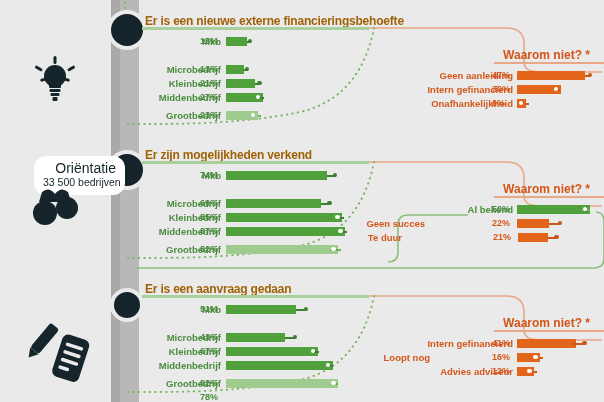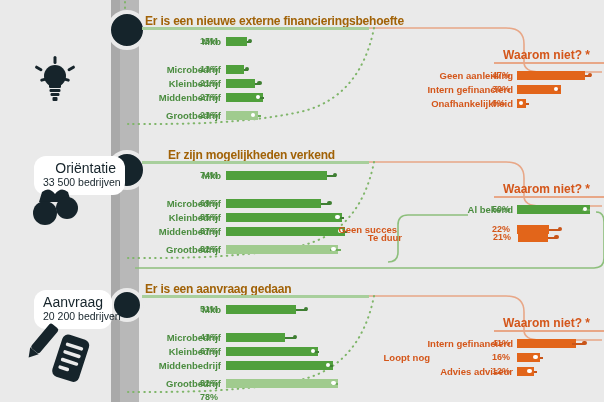--- a/index.html
+++ b/index.html
@@ -122,35 +122,28 @@
   </div>
 
   <svg class="icon" style="left:20px;top:186px;" width="70" height="52">
     <g fill="#16242b">
       <path d="M22 6 q7 -6 13 2 q6 -8 13 -2 l3 10 l-32 0 z"></path>
       <circle cx="25" cy="27" r="12"></circle>
       <circle cx="47" cy="22" r="11"></circle>
     </g>
   </svg>
 
-  <div class="sec-title" style="left:145px;top:148px;margin-left:23px;">Er zijn mogelijkheden verkend</div>
+  <div class="sec-title" style="left:145px;top:148px;">Er zijn mogelijkheden verkend</div>
   <div class="sec-rule" style="left:142px;top:161px;width:227px;"></div>
 
   <div class="why-title" style="left:440px;top:182px;width:150px;">Waarom niet? *</div>
   <div class="why-rule" style="left:494px;top:196px;width:110px;"></div>
 
   <div class="node" style="left:110px;top:288px;width:34px;height:34px;"></div>
 
-  <div class="chip" style="left:34px;top:290px;width:78px;">
-    <div class="chip-title">Aanvraag</div>
-    <div class="chip-sub">
-      <span>20 200</span>
-      <span>bedrijven</span>
-    </div>
-  </div>
 
   <svg class="icon" style="left:18px;top:316px;" width="80" height="70">
     <g fill="#16242b">
       <g transform="rotate(18 40 36)">
         <rect x="40" y="16" width="28" height="44" rx="6"></rect>
       </g>
       <g transform="rotate(18 40 36)" fill="#eaeaea">
         <rect x="45" y="24" width="18" height="3.5" rx="1.6"></rect>
         <rect x="45" y="32" width="18" height="3.5" rx="1.6"></rect>
         <rect x="45" y="40" width="18" height="3.5" rx="1.6"></rect>
@@ -261,21 +254,21 @@
         <div class="whisk w-lightgreen" style="left:330.12px;width:10.960000000000036px;"></div>
         <div class="whisk-dot d-green" style="left:331.34000000000003px;"></div>
       </div>
       <div class="row" style="left:0px;top:204px;width:604px;">
         <div class="row-label g-dark" style="right:91px;top:0;">Al bekend</div>
         <div class="row-pct g-dark" style="left:492px;">50%</div>
         <div class="bar g-bar" style="left:517px;width:72.5px;"></div>
         <div class="whisk w-lightgreen" style="left:582.25px;width:7.25px;"></div>
         <div class="whisk-dot d-green" style="left:582.5px;"></div>
       </div>
-      <div class="row" style="left:0px;top:224px;width:488px;">
+      <div class="row" style="left:0px;top:218px;width:488px;padding-left:28px;">
         <div class="row-label o-dark" style="right:91px;top:0;">Geen succes</div>
         <div class="row-pct o-dark" style="left:492px;">22%</div>
         <div class="bar o-bar" style="left:517px;width:31.9px;"></div>
         <div class="whisk w-orange" style="left:548.9px;width:11.600000000000023px;"></div>
         <div class="whisk-dot w-orange" style="left:557.5px;"></div>
       </div>
       <div class="row" style="left:1px;top:232px;width:492px;">
         <div class="row-label o-dark" style="right:91px;top:0;">Te duur</div>
         <div class="row-pct o-dark" style="left:492px;">21%</div>
         <div class="bar o-bar" style="left:517px;width:30.45px;"></div>

